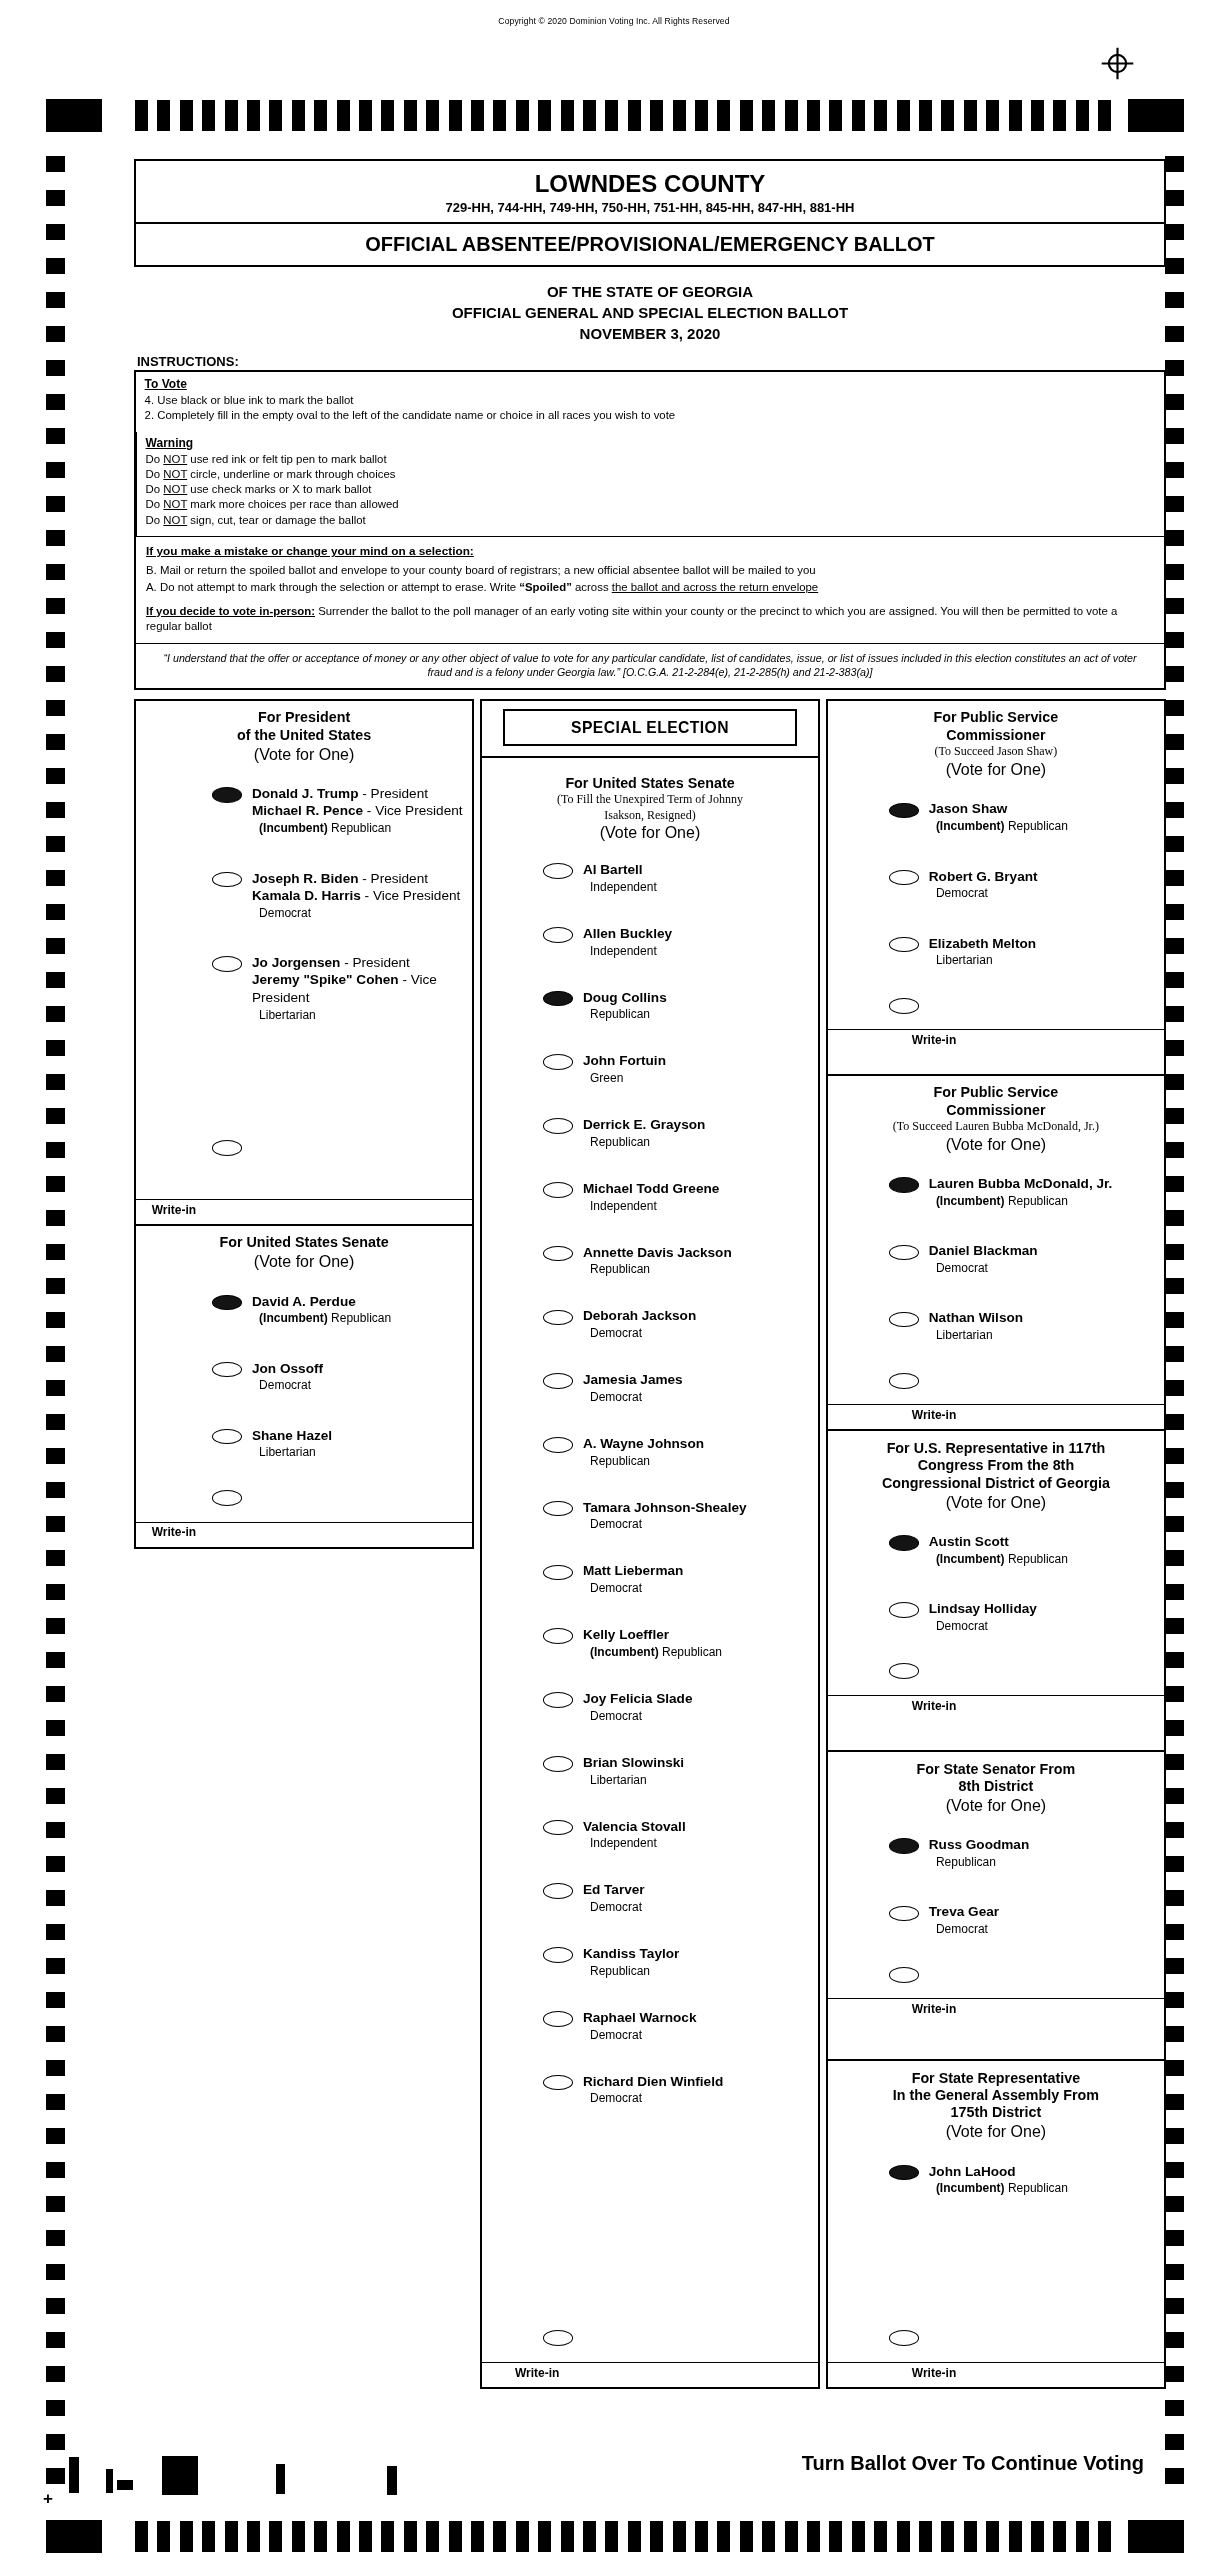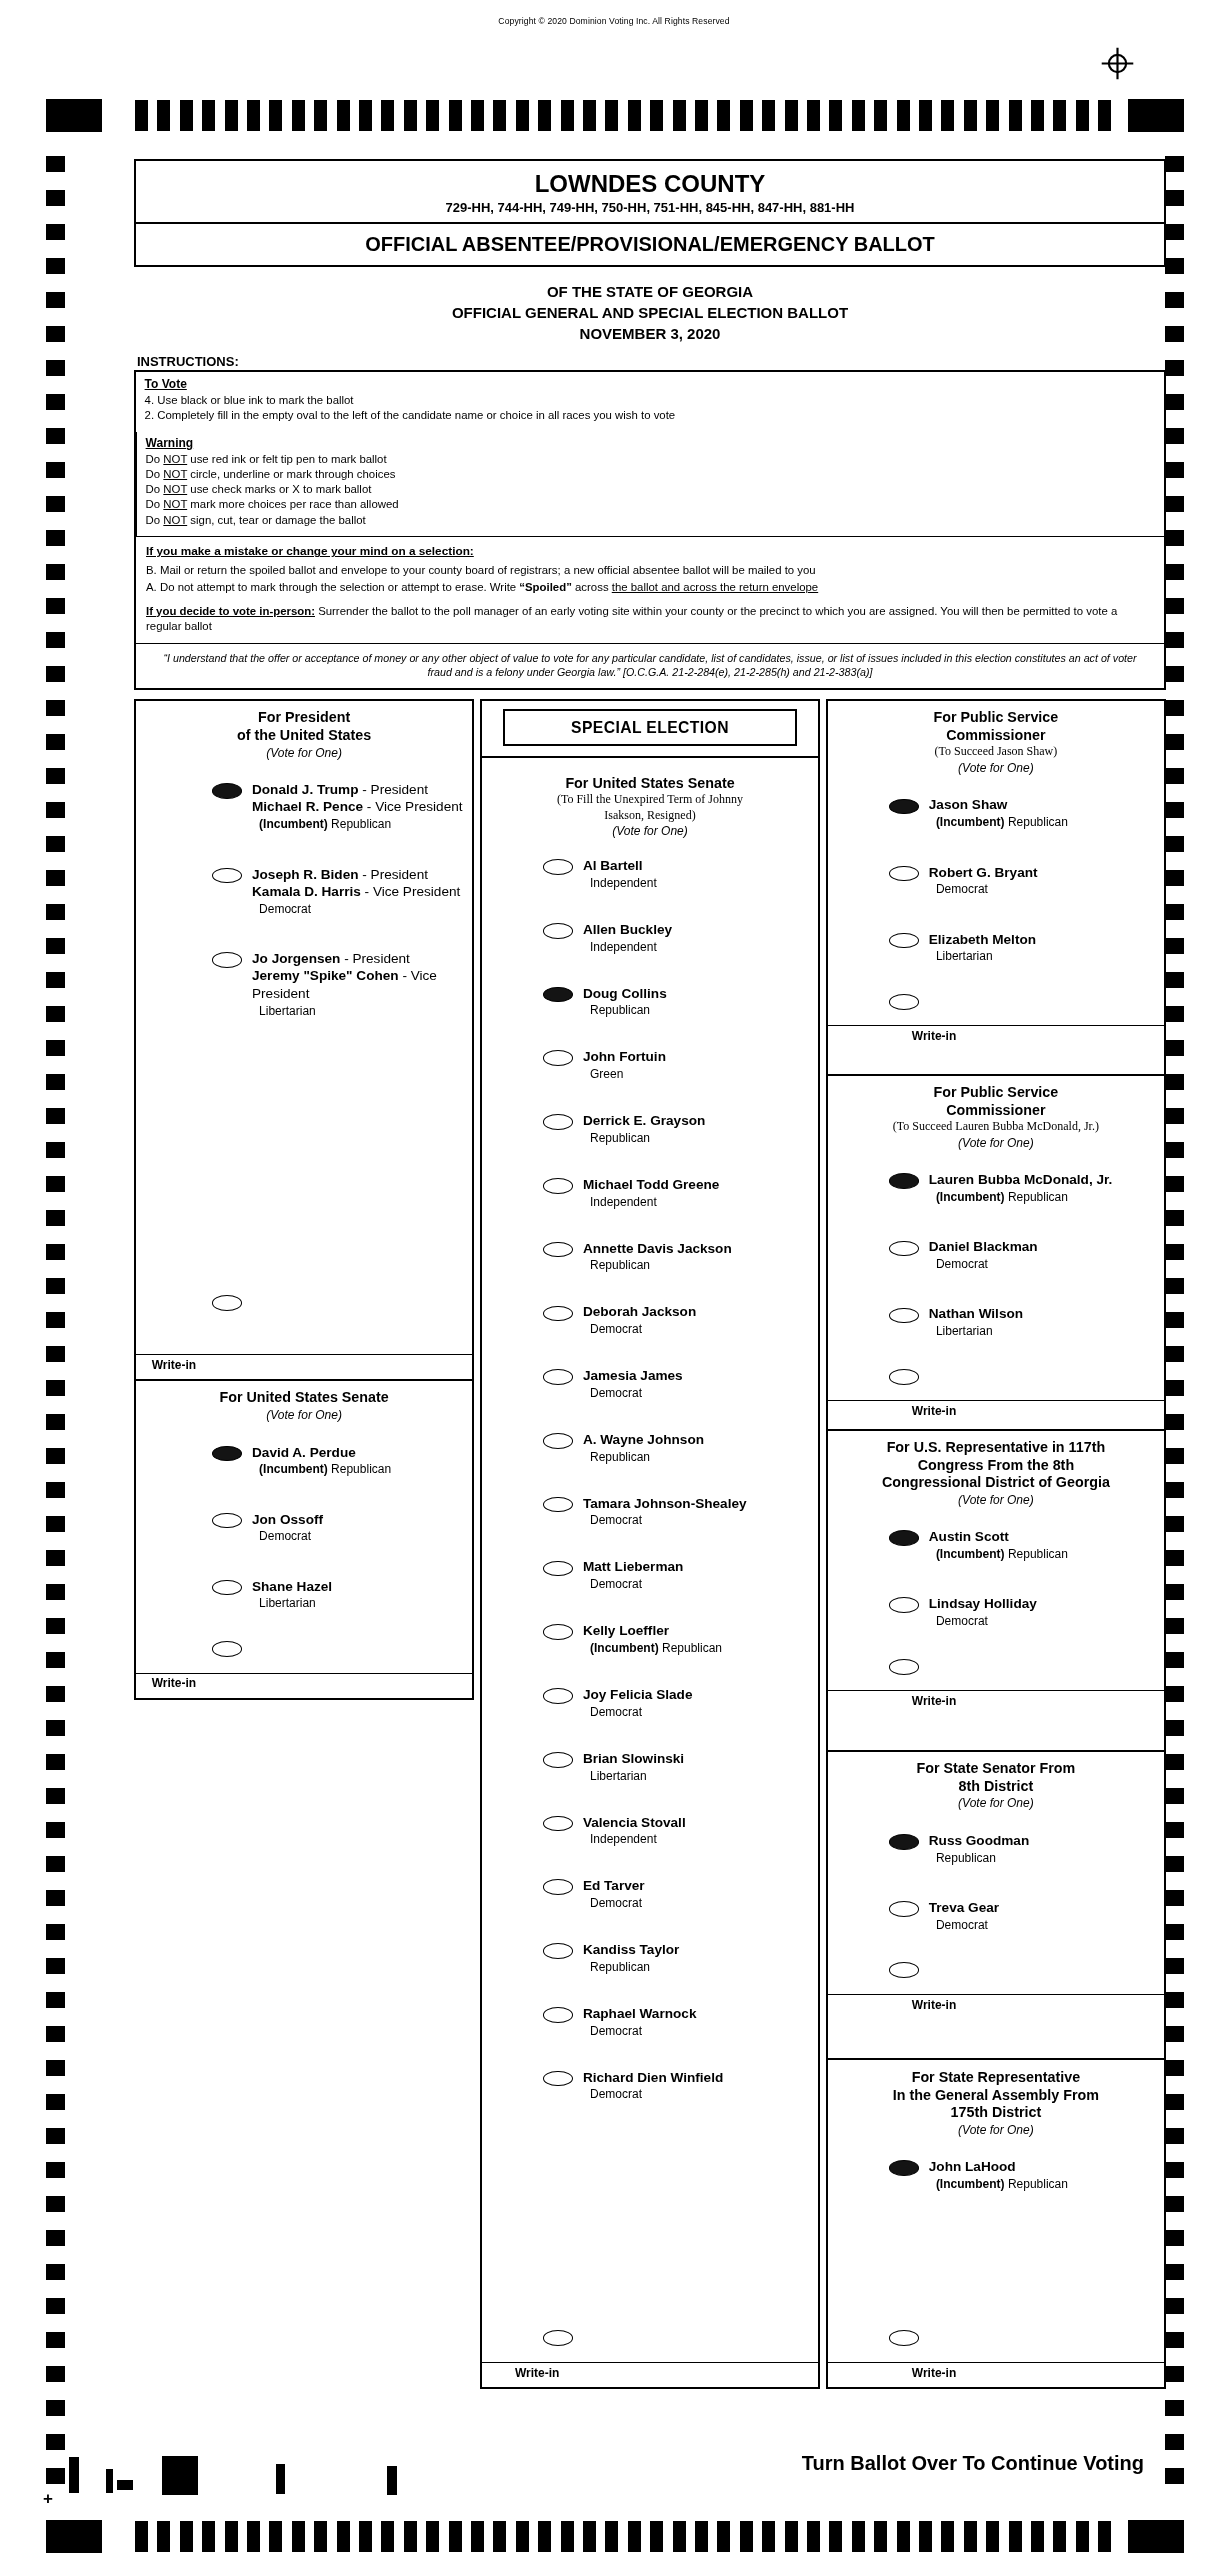--- a/index.html
+++ b/index.html
@@ -51,41 +51,41 @@
           padding:7.1px 24px 8.6px; line-height:1.35; }
 
   
   .columns { display:flex; gap:5.7px; margin-top:8.6px; height:1690px; align-items:stretch; }
   .column { flex:1; display:flex; flex-direction:column; }
   .race { border:2.1px solid #000; display:flex; flex-direction:column; background:#fff; }
   .race + .race { margin-top:-2.1px; }
   .race-head { padding:8.6px 5.7px 5.7px; }
   .race-title { font-weight:bold; font-size:14.3px; text-align:center; line-height:1.22; }
   .race-sub  { font-size:12px; text-align:center; line-height:1.28;font-family:Liberation Serif, serif; }
-  .race-vote { font-size:12px; text-align:center; margin-top:1.4px;font-style:italic; }
+  .race-vote { font-size:16px; text-align:center; margin-top:1.4px; }
 
   .cand { display:flex; align-items:flex-start; padding:15.7px 5.7px 17px 61px; }
   .col1 .cand { padding-left:76px; }
   .col2 .cand { padding:13px 5.7px 16.4px 61px; }
   .oval { width:30px; height:15.7px; border:1.8px solid #000; border-radius:50%;
           flex:none; margin-top:2.1px; background:#fff; }
   .oval.filled { background:#141414; border-color:#000; }
   .cand-text { margin-left:10px; }
   .cand-line { font-size:13.6px; line-height:1.28; }
   .cand-party { font-size:12px; line-height:1.3; margin-left:7.1px; margin-top:1.4px; }
 
   .wi-ovalrow { padding:10px 5.7px 15.7px 61px; }
   .col1 .wi-ovalrow { padding-left:76px; }
   .wi-line { border-top:1.8px solid #000; }
   .wi-label { font-weight:bold; font-size:12px; padding:2.9px 0 7.1px 15.7px; }
   .col2 .wi-label { padding-left:33px; }
   .col3 .wi-label { padding-left:84px; }
 
   
-  .col1 .race:nth-child(1) { height:682px; }
+  .col1 .race:nth-child(1) { height:527px; }
   .col1 .race:nth-child(1) .writein { margin-top:auto; }
   .col1 .race:nth-child(1) .wi-ovalrow { padding-bottom:43px; }
   .col2 .race { flex:1; }
   .col2 .writein { margin-top:auto; }
   .col3 .race:nth-child(1) { min-height:377px; }
   .col3 .race:nth-child(2) { min-height:357px; }
   .col3 .race:nth-child(3) { min-height:323px; }
   .col3 .race:nth-child(4) { min-height:311px; }
   .col3 .race:nth-child(5) { flex:1; }
   .col3 .race:nth-child(5) .writein { margin-top:auto; }

